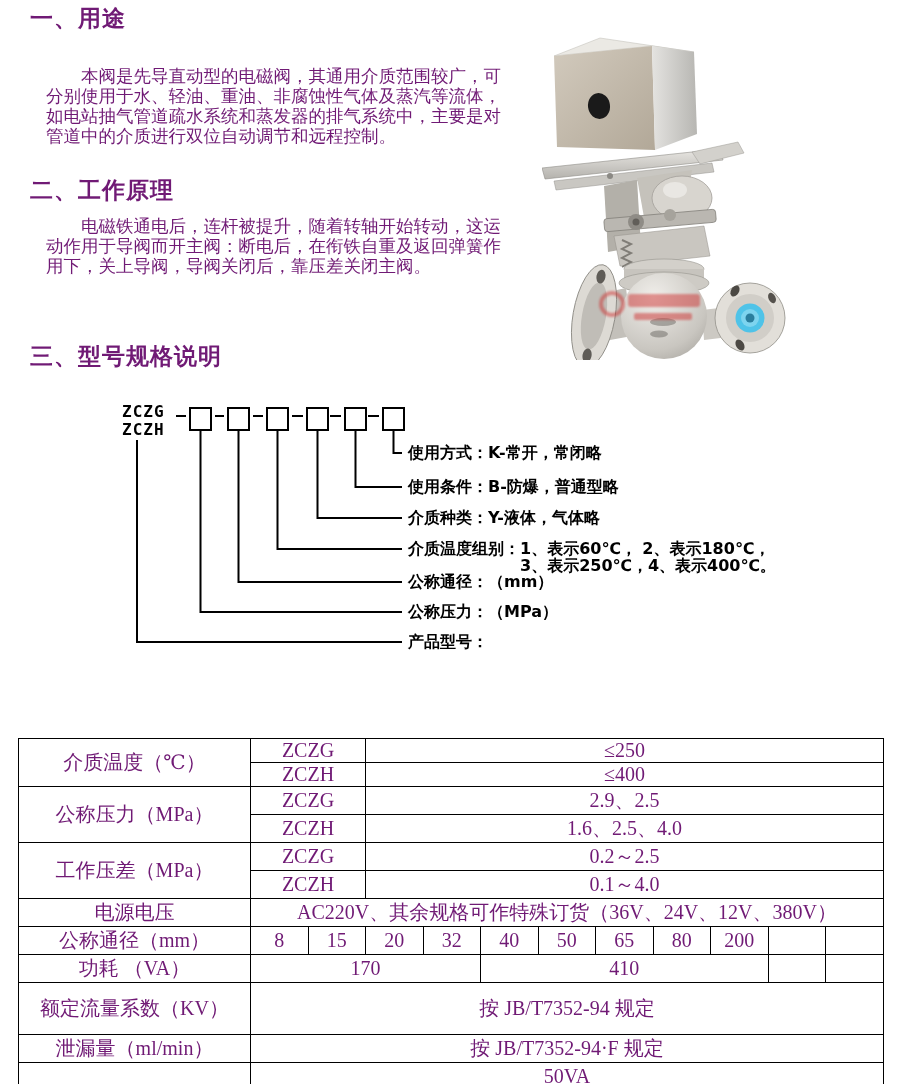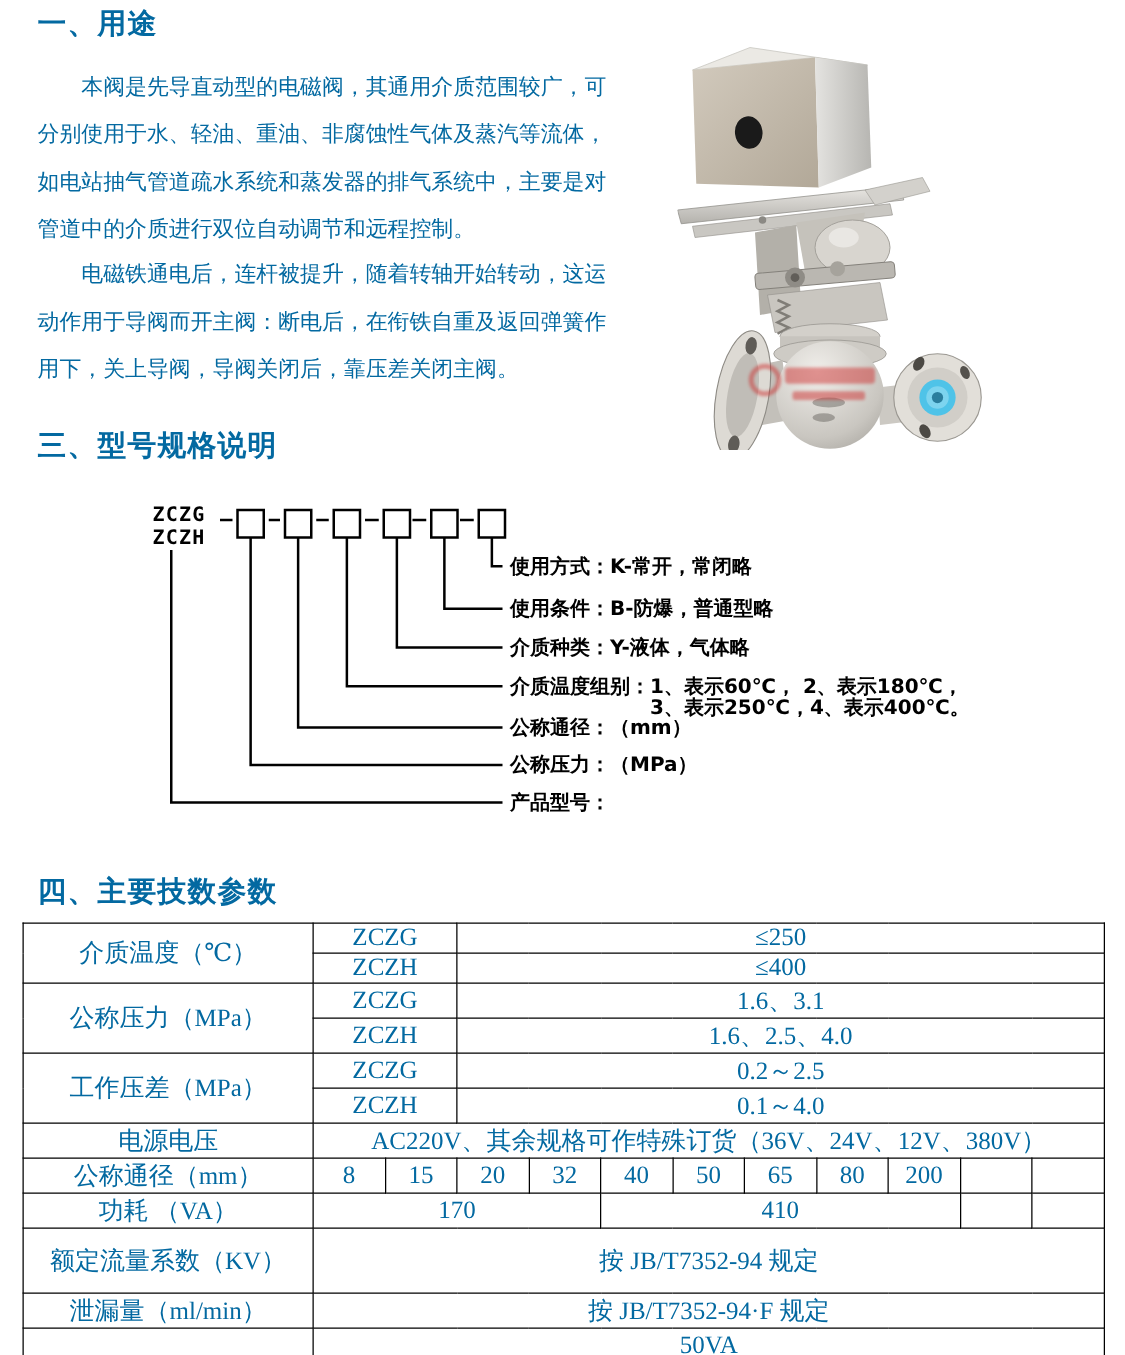--- a/index.html
+++ b/index.html
@@ -1,20 +1,20 @@
 <!DOCTYPE html>
 <html><head>
 <meta charset="utf-8">
 <style>
   html,body{margin:0;padding:0;background:#fff;}
   .page{position:relative;width:900px;height:1084px;background:#ffffff;overflow:hidden;
-        font-family:"Liberation Serif","DejaVu Serif",serif;color:#0369a1;}
+        font-family:"Liberation Serif","DejaVu Serif",serif;color:#701a75;}
   .sec-title{position:absolute;left:30px;margin:0;font-size:23px;font-weight:bold;
              letter-spacing:1px;font-family:"Liberation Serif","DejaVu Serif",serif;}
-  .para{position:absolute;left:30px;width:455px;margin:0;font-size:17.5px;line-height:38px;
+  .para{position:absolute;left:30px;width:455px;margin:16px;font-size:17.5px;line-height:20px;
         text-indent:2em;text-align:justify;}
   .photo{position:absolute;left:542px;top:26px;width:352px;height:334px;}
   .diagram{position:absolute;left:0;top:395px;width:900px;height:275px;}
   .diagram text{fill:#000;}
   .d-model{font-family:"DejaVu Sans Mono","Liberation Mono",monospace;font-weight:bold;font-size:16px;letter-spacing:1px;}
   .d-label{font-family:"DejaVu Sans","Liberation Sans",sans-serif;font-weight:bold;font-size:16px;}
   .d-line{stroke:#000;stroke-width:2;fill:none;}
   .d-box{fill:none;stroke:#000;stroke-width:2;}
   table.spec{position:absolute;left:18px;top:738px;width:865px;border-collapse:collapse;
              table-layout:fixed;font-size:20px;}
@@ -23,20 +23,21 @@
   .h24{height:24px}.h27{height:27px}.h52{height:52px}.h26{height:26px}
 </style>
 </head>
 <body>
 
 <div class="page">
 
   <h2 class="sec-title" style="top:3px">一、用途</h2>
   <p class="para" style="top:50px">本阀是先导直动型的电磁阀，其通用介质范围较广，可分别使用于水、轻油、重油、非腐蚀性气体及蒸汽等流体，如电站抽气管道疏水系统和蒸发器的排气系统中，主要是对管道中的介质进行双位自动调节和远程控制。</p>
 
+  <h2 class="sec-title" style="top:175px">二、工作原理</h2>
   <p class="para" style="top:200px">电磁铁通电后，连杆被提升，随着转轴开始转动，这运动作用于导阀而开主阀：断电后，在衔铁自重及返回弹簧作用下，关上导阀，导阀关闭后，靠压差关闭主阀。</p>
 
   <h2 class="sec-title" style="top:341px">三、型号规格说明</h2>
 
   <svg class="photo" viewBox="0 0 352 334" aria-hidden="true">
     <defs>
       <linearGradient id="gFront" x1="0" y1="0" x2="1" y2="1">
         <stop offset="0" stop-color="#d2cabd"></stop>
           <stop offset="1" stop-color="#b2a898"></stop>
       </linearGradient>
@@ -140,21 +141,20 @@
     <text class="d-label" x="408" y="63">使用方式：K-常开，常闭略</text>
     <text class="d-label" x="408" y="97">使用条件：B-防爆，普通型略</text>
     <text class="d-label" x="408" y="128">介质种类：Y-液体，气体略</text>
     <text class="d-label" x="408" y="159">介质温度组别：1、表示60℃， 2、表示180℃，</text>
     <text class="d-label" x="520" y="176">3、表示250℃，4、表示400℃。</text>
     <text class="d-label" x="408" y="192">公称通径：（mm）</text>
     <text class="d-label" x="408" y="222">公称压力：（MPa）</text>
     <text class="d-label" x="408" y="252">产品型号：</text>
   </svg>
 
-  <h2 class="sec-title" style="top:698px">四、主要技数参数</h2>
 
   <table class="spec">
     <colgroup>
       <col style="width:232px">
       <col style="width:57.5px">
         <col style="width:57.5px">
         <col style="width:57.5px">
         <col style="width:57.5px">
       <col style="width:57.5px">
         <col style="width:57.5px">
@@ -170,21 +170,21 @@
         <td colspan="2">ZCZG</td>
         <td colspan="9">≤250</td>
       </tr>
       <tr class="h24">
         <td colspan="2">ZCZH</td>
         <td colspan="9">≤400</td>
       </tr>
       <tr class="h24">
         <td rowspan="2">公称压力（MPa）</td>
         <td colspan="2">ZCZG</td>
-        <td colspan="9">1.6、3.1</td>
+        <td colspan="9">2.9、2.5</td>
       </tr>
       <tr class="h24">
         <td colspan="2">ZCZH</td>
         <td colspan="9">1.6、2.5、4.0</td>
       </tr>
       <tr class="h24">
         <td rowspan="2">工作压差（MPa）</td>
         <td colspan="2">ZCZG</td>
         <td colspan="9">0.2～2.5</td>
       </tr>

